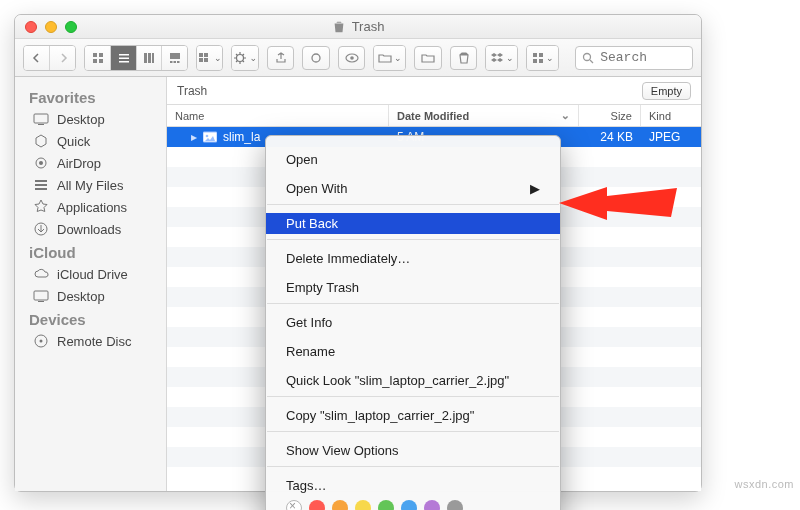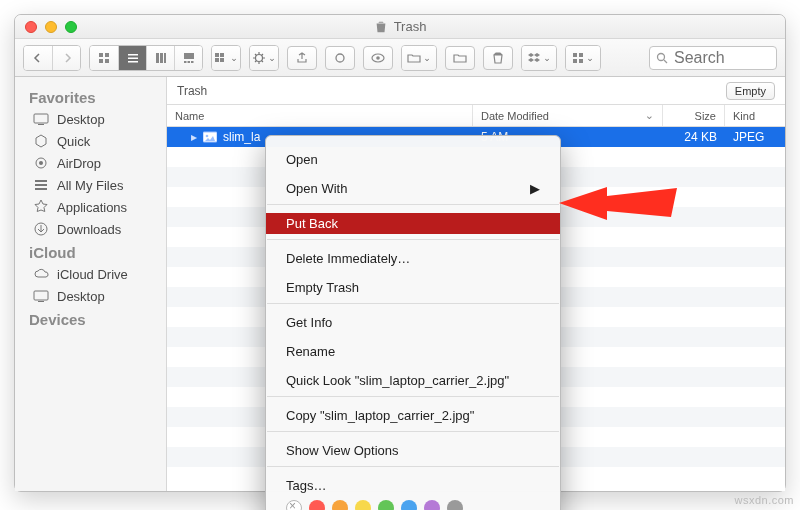--- a/index.html
+++ b/index.html
@@ -1,75 +1,75 @@
 <!DOCTYPE html>
 <html><head>
 <meta charset="utf-8">
 <style>
   * { box-sizing: border-box; margin: 0; padding: 0; }
   html, body { width: 800px; height: 510px; font-family: -apple-system, "Helvetica Neue", Arial, sans-serif; font-size: 13px; color: #333; background: #fff; overflow: hidden; }
   .wrap { padding: 14px; }
-  .window { width: 772px; height: 478px; border: 1px solid #bdbdbd; border-radius: 7px; overflow: visible; background: #fff; box-shadow: 0 8px 26px rgba(0,0,0,0.18); position: relative; }
+  .window { width: 688px; height: 478px; border: 1px solid #bdbdbd; border-radius: 7px; overflow: visible; background: #fff; box-shadow: 0 8px 26px rgba(0,0,0,0.18); position: relative; }
   
   .titlebar { height: 24px; display: flex; align-items: center; justify-content: center; background: linear-gradient(#f7f7f7,#ececec); border-bottom: 1px solid #d7d7d7; border-radius: 7px 7px 0 0; position: relative; }
   .traffic { position: absolute; left: 10px; top: 6px; display: flex; gap: 8px; }
   .tl { width: 12px; height: 12px; border-radius: 50%; }
   .tl.red { background:#ff5f57; border:1px solid #e24238;}
   .tl.yellow{ background:#febc2e; border:1px solid #dba124;}
   .tl.green{ background:#28c840; border:1px solid #1cae2f;}
   .title { display:flex; align-items:center; gap:6px; color:#6a6a6a; font-size:13px;}
   .title .ico { width:14px; height:14px; }
   
   .toolbar { height: 38px; background: linear-gradient(#fafafa,#f0f0f0); border-bottom:1px solid #c9c9c9; display:flex; align-items:center; padding: 0 8px; gap:8px; }
   .tb-group { display:flex; gap:0; border:1px solid #c5c5c5; border-radius:4px; overflow:hidden; background:#fff; }
   .tb-btn { width:28px; height:24px; display:flex; align-items:center; justify-content:center; background:linear-gradient(#ffffff,#f4f4f4); color:#6d6d6d; }
   .tb-btn+.tb-btn { border-left:1px solid #d4d4d4; }
   .tb-btn.active { background:#707070; color:#fff; }
   .tb-single { border:1px solid #c5c5c5; border-radius:4px; width:30px; height:24px; display:flex; align-items:center; justify-content:center; background:linear-gradient(#fff,#f4f4f4); color:#6d6d6d;}
   .tb-spacer { flex:1; }
   .search { border:1px solid #c5c5c5; border-radius:4px; background:#fff; height:24px; width:128px; display:flex; align-items:center; padding:0 6px; color:#9a9a9a; gap:6px;}
-  .search input { border:0; outline:0; width:100%; font-size:16px; color:#737373; background:transparent;}
+  .search input { border:0; outline:0; width:100%; font-size:13px; color:#737373; background:transparent;font-family:Liberation Mono, monospace;}
   .chev { font-size:9px; padding-left:2px;}
   svg { display:block; }
   
   .body { display:flex; height:calc(100% - 24px - 38px); }
   .sidebar { width:152px; background:#f5f5f5; border-right:1px solid #d7d7d7; padding-top:8px; overflow:hidden;}
   .sb-head { font-size:15px; color:#8a8a8a; padding:4px 14px 2px; font-weight:600;}
   .sb-item { display:flex; align-items:center; gap:8px; padding:3px 12px 3px 18px; color:#444; }
   .sb-item .ico { width:16px; height:16px; color:#6d6d6d; display:flex; align-items:center; justify-content:center;}
   .content { flex:1; position:relative; background:#fff; }
   .pathbar { height:28px; border-bottom:1px solid #dcdcdc; display:flex; align-items:center; padding:0 10px; justify-content:space-between;}
   .pathbar .loc { color:#555; font-size:12px;}
   .empty-btn { border:1px solid #c5c5c5; border-radius:4px; background:linear-gradient(#fff,#f2f2f2); font-size:11px; padding:2px 8px; color:#333;}
   .cols { height:22px; border-bottom:1px solid #dcdcdc; display:flex; align-items:center; font-size:11px; color:#555;}
   .col { padding:0 8px; border-right:1px solid #e4e4e4; height:100%; display:flex; align-items:center;}
   .col.name { flex:1; }
-  .col.date { width:190px; display:flex; justify-content:space-between;}
+  .col.date { width:190px; display:flex; justify-content:space-between;font-weight:bold;}
   .col.size { width:62px; justify-content:flex-end;}
   .col.kind { width:60px; border-right:0;}
   .rows { position:relative; }
   .row { height:20px; display:flex; align-items:center; font-size:12px; }
   .row:nth-child(odd){ background:#f4f6f8;}
   .row:nth-child(even){ background:#ffffff;}
   .row.sel { background:#1a6fe8 !important; color:#fff; }
   .cell { padding:0 8px; }
   .cell.name { flex:1; display:flex; align-items:center; gap:6px; padding-left:24px;}
   .cell.date { width:190px;}
   .cell.size { width:62px; text-align:right;}
   .cell.kind { width:60px;}
   
   .menu { position:absolute; left:250px; top:120px; width:296px; background:rgba(248,248,248,0.98); border:1px solid #bcbcbc; border-radius:6px; box-shadow:0 10px 30px rgba(0,0,0,0.35); padding:5px 0; z-index:20;}
   .mi { padding:3px 20px; font-size:13px; color:#222; display:flex; justify-content:space-between; align-items:center;margin-top:8px;}
-  .mi.hl { background:#b91c1c; color:#fff; }
+  .mi.hl { background:#1d4ed8; color:#fff; }
   .msep { height:1px; background:#dcdcdc; margin:5px 1px;}
   .tags-row { display:flex; gap:7px; padding:4px 20px;}
   .tag { width:16px; height:16px; border-radius:50%; }
   .tag.none { border:1px solid #b7b7b7; background:#fff; position:relative;}
   .tag.none::after{content:"×"; position:absolute; left:2px; top:-2px; font-size:12px; color:#999;}
-  .watermark { position:absolute; right:6px; bottom:4px; font-size:11px; color:#bbb; letter-spacing:0.5px;}
+  .watermark { position:absolute; right:6px; bottom:20px; font-size:11px; color:#bbb; letter-spacing:0.5px;}
   
   .arrow { position:absolute; left:544px; top:168px; z-index:30; }
 </style>
 </head>
 <body>
 
 <div class="wrap">
   <div class="window">
 
     <div class="titlebar">
@@ -288,20 +288,29 @@
             <span class="ico">
               <svg width="16" height="16" viewBox="0 0 16 16">
                 <rect x="1" y="3" width="14" height="9" rx="1" fill="none" stroke="#777"></rect>
                 <rect x="5" y="13" width="6" height="1" fill="#777"></rect>
               </svg>
             </span>
             <span>Desktop</span>
           </div>
 
         <div class="sb-head">Devices</div>
+        <div class="sb-item">
+            <span class="ico">
+              <svg width="16" height="16" viewBox="0 0 16 16">
+                <circle cx="8" cy="8" r="6" fill="none" stroke="#777"></circle>
+                <circle cx="8" cy="8" r="1.5" fill="#777"></circle>
+              </svg>
+            </span>
+            <span>Remote Disc</span>
+          </div>
       </div>
 
       <div class="content">
         <div class="pathbar">
           <span class="loc">Trash</span>
           <button class="empty-btn">Empty</button>
         </div>
         <div class="cols">
           <div class="col name">
               <span>Name</span>

